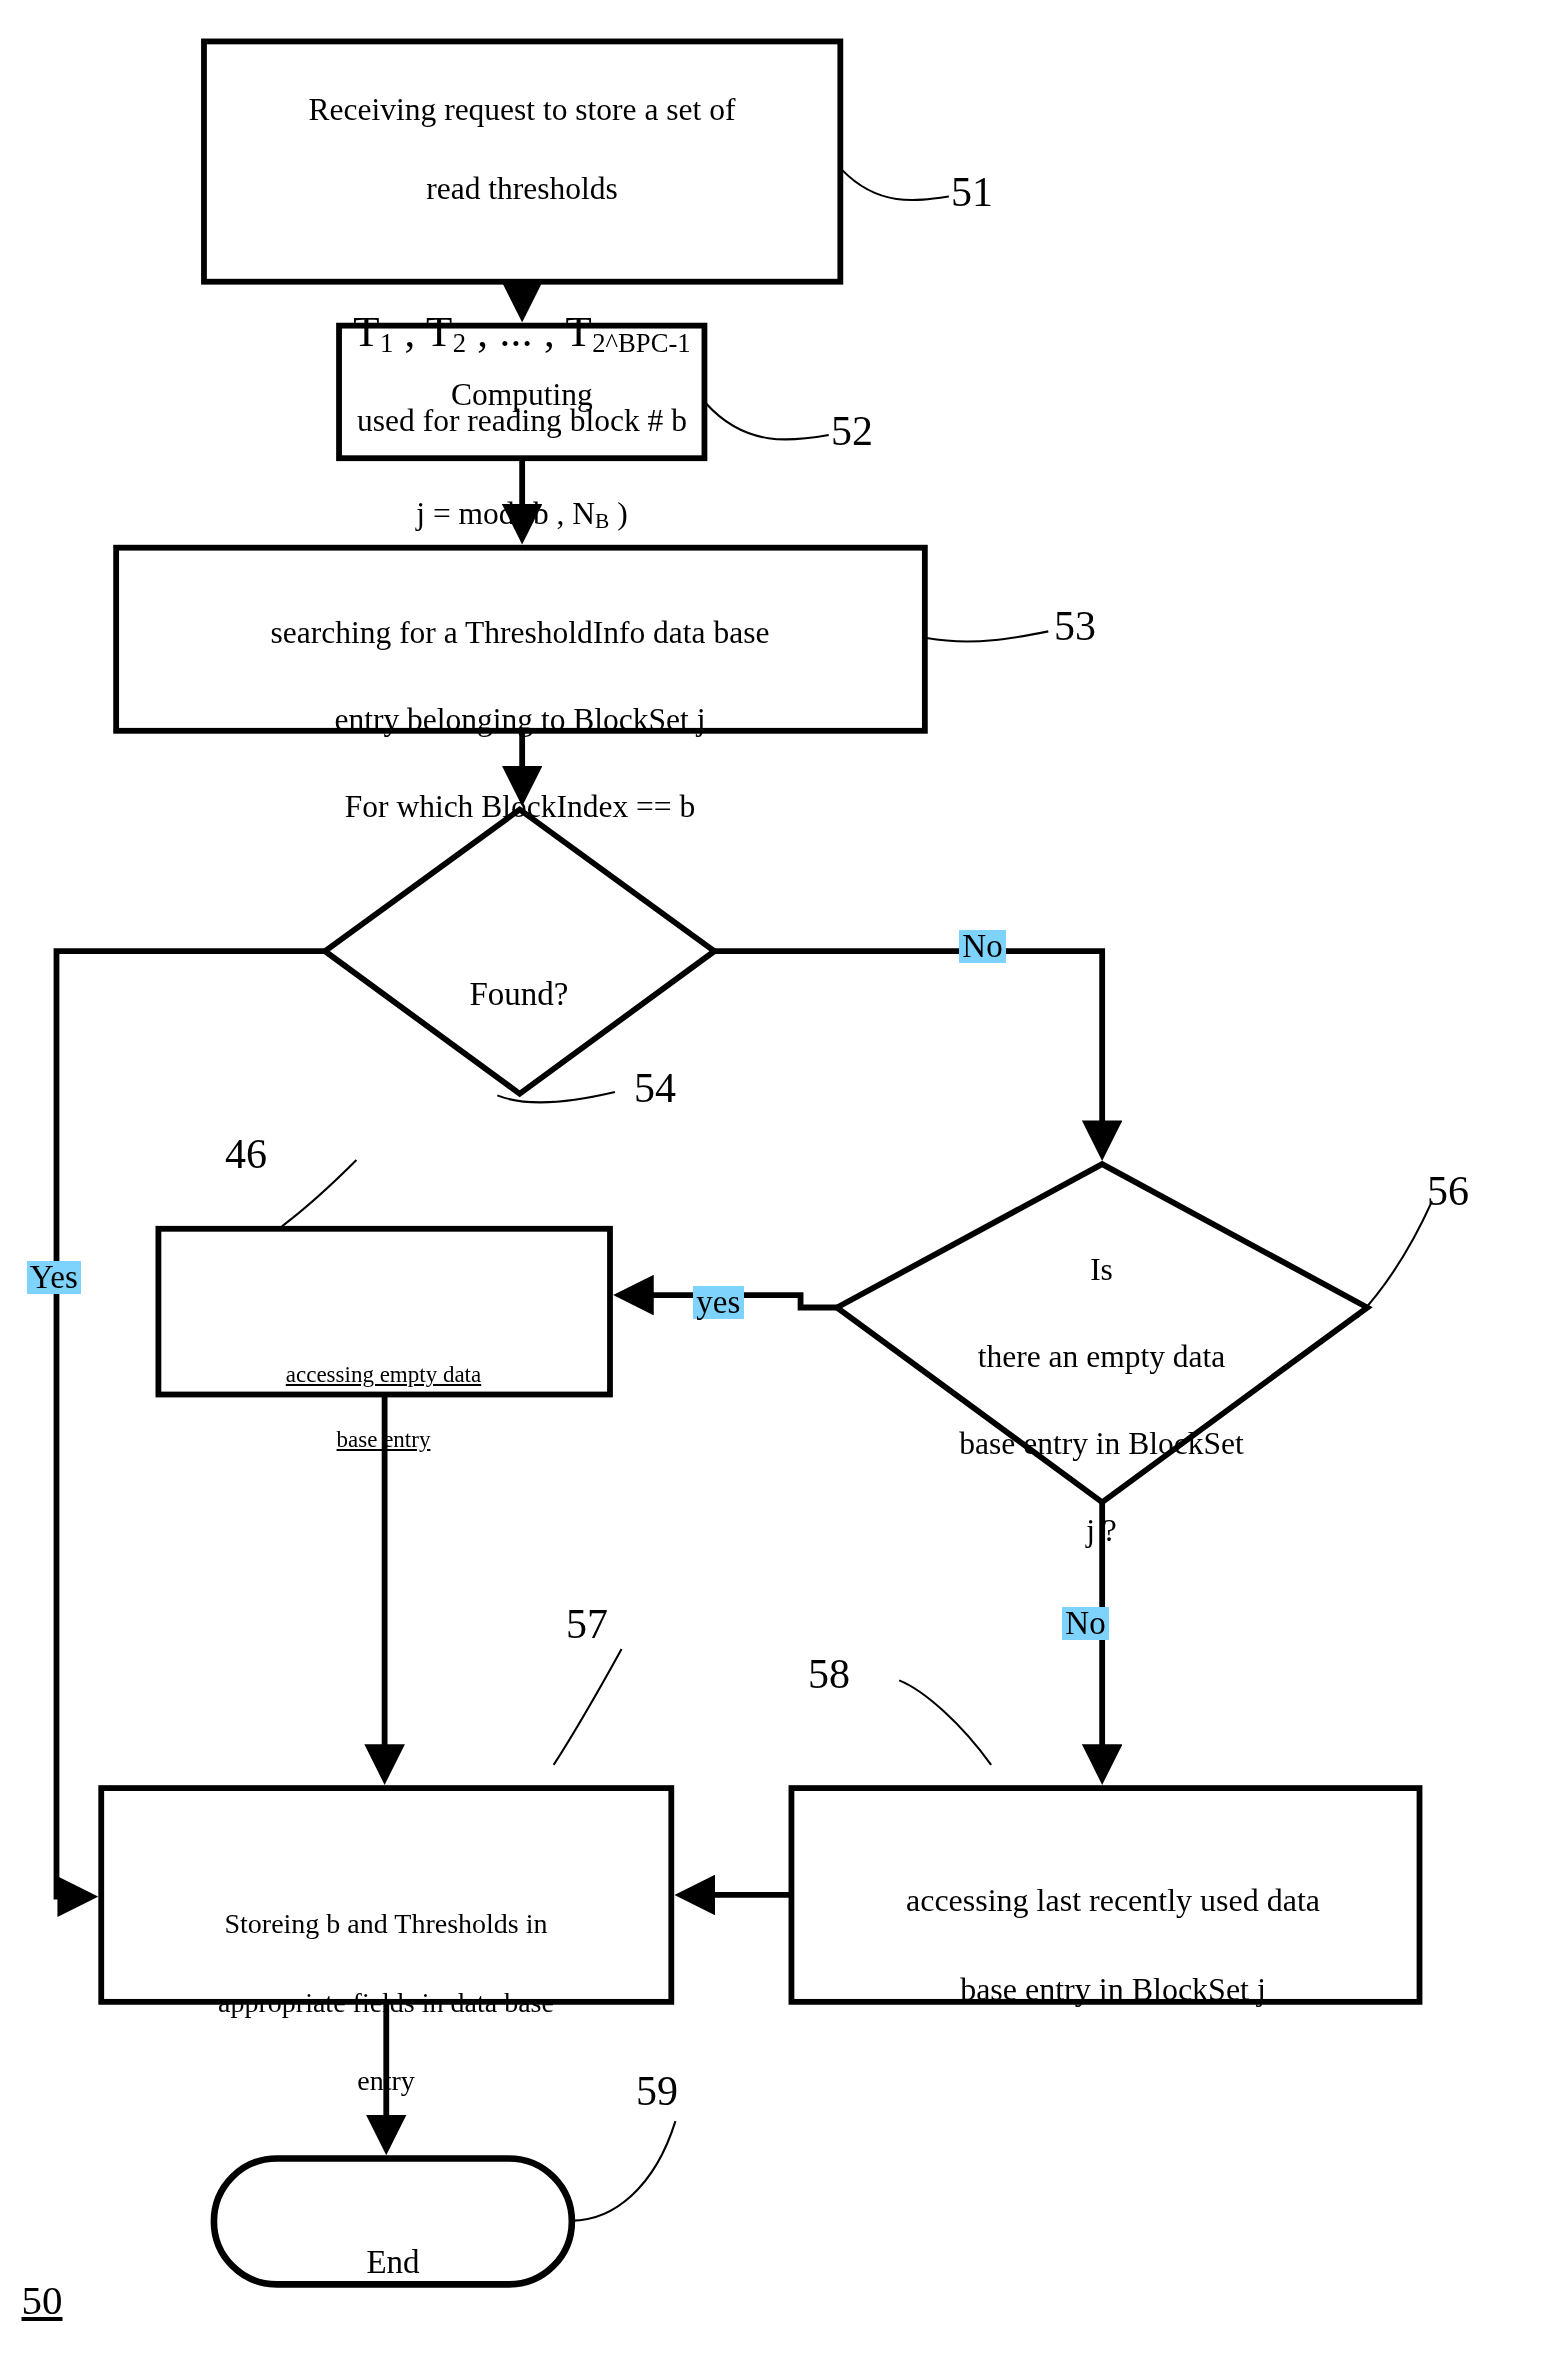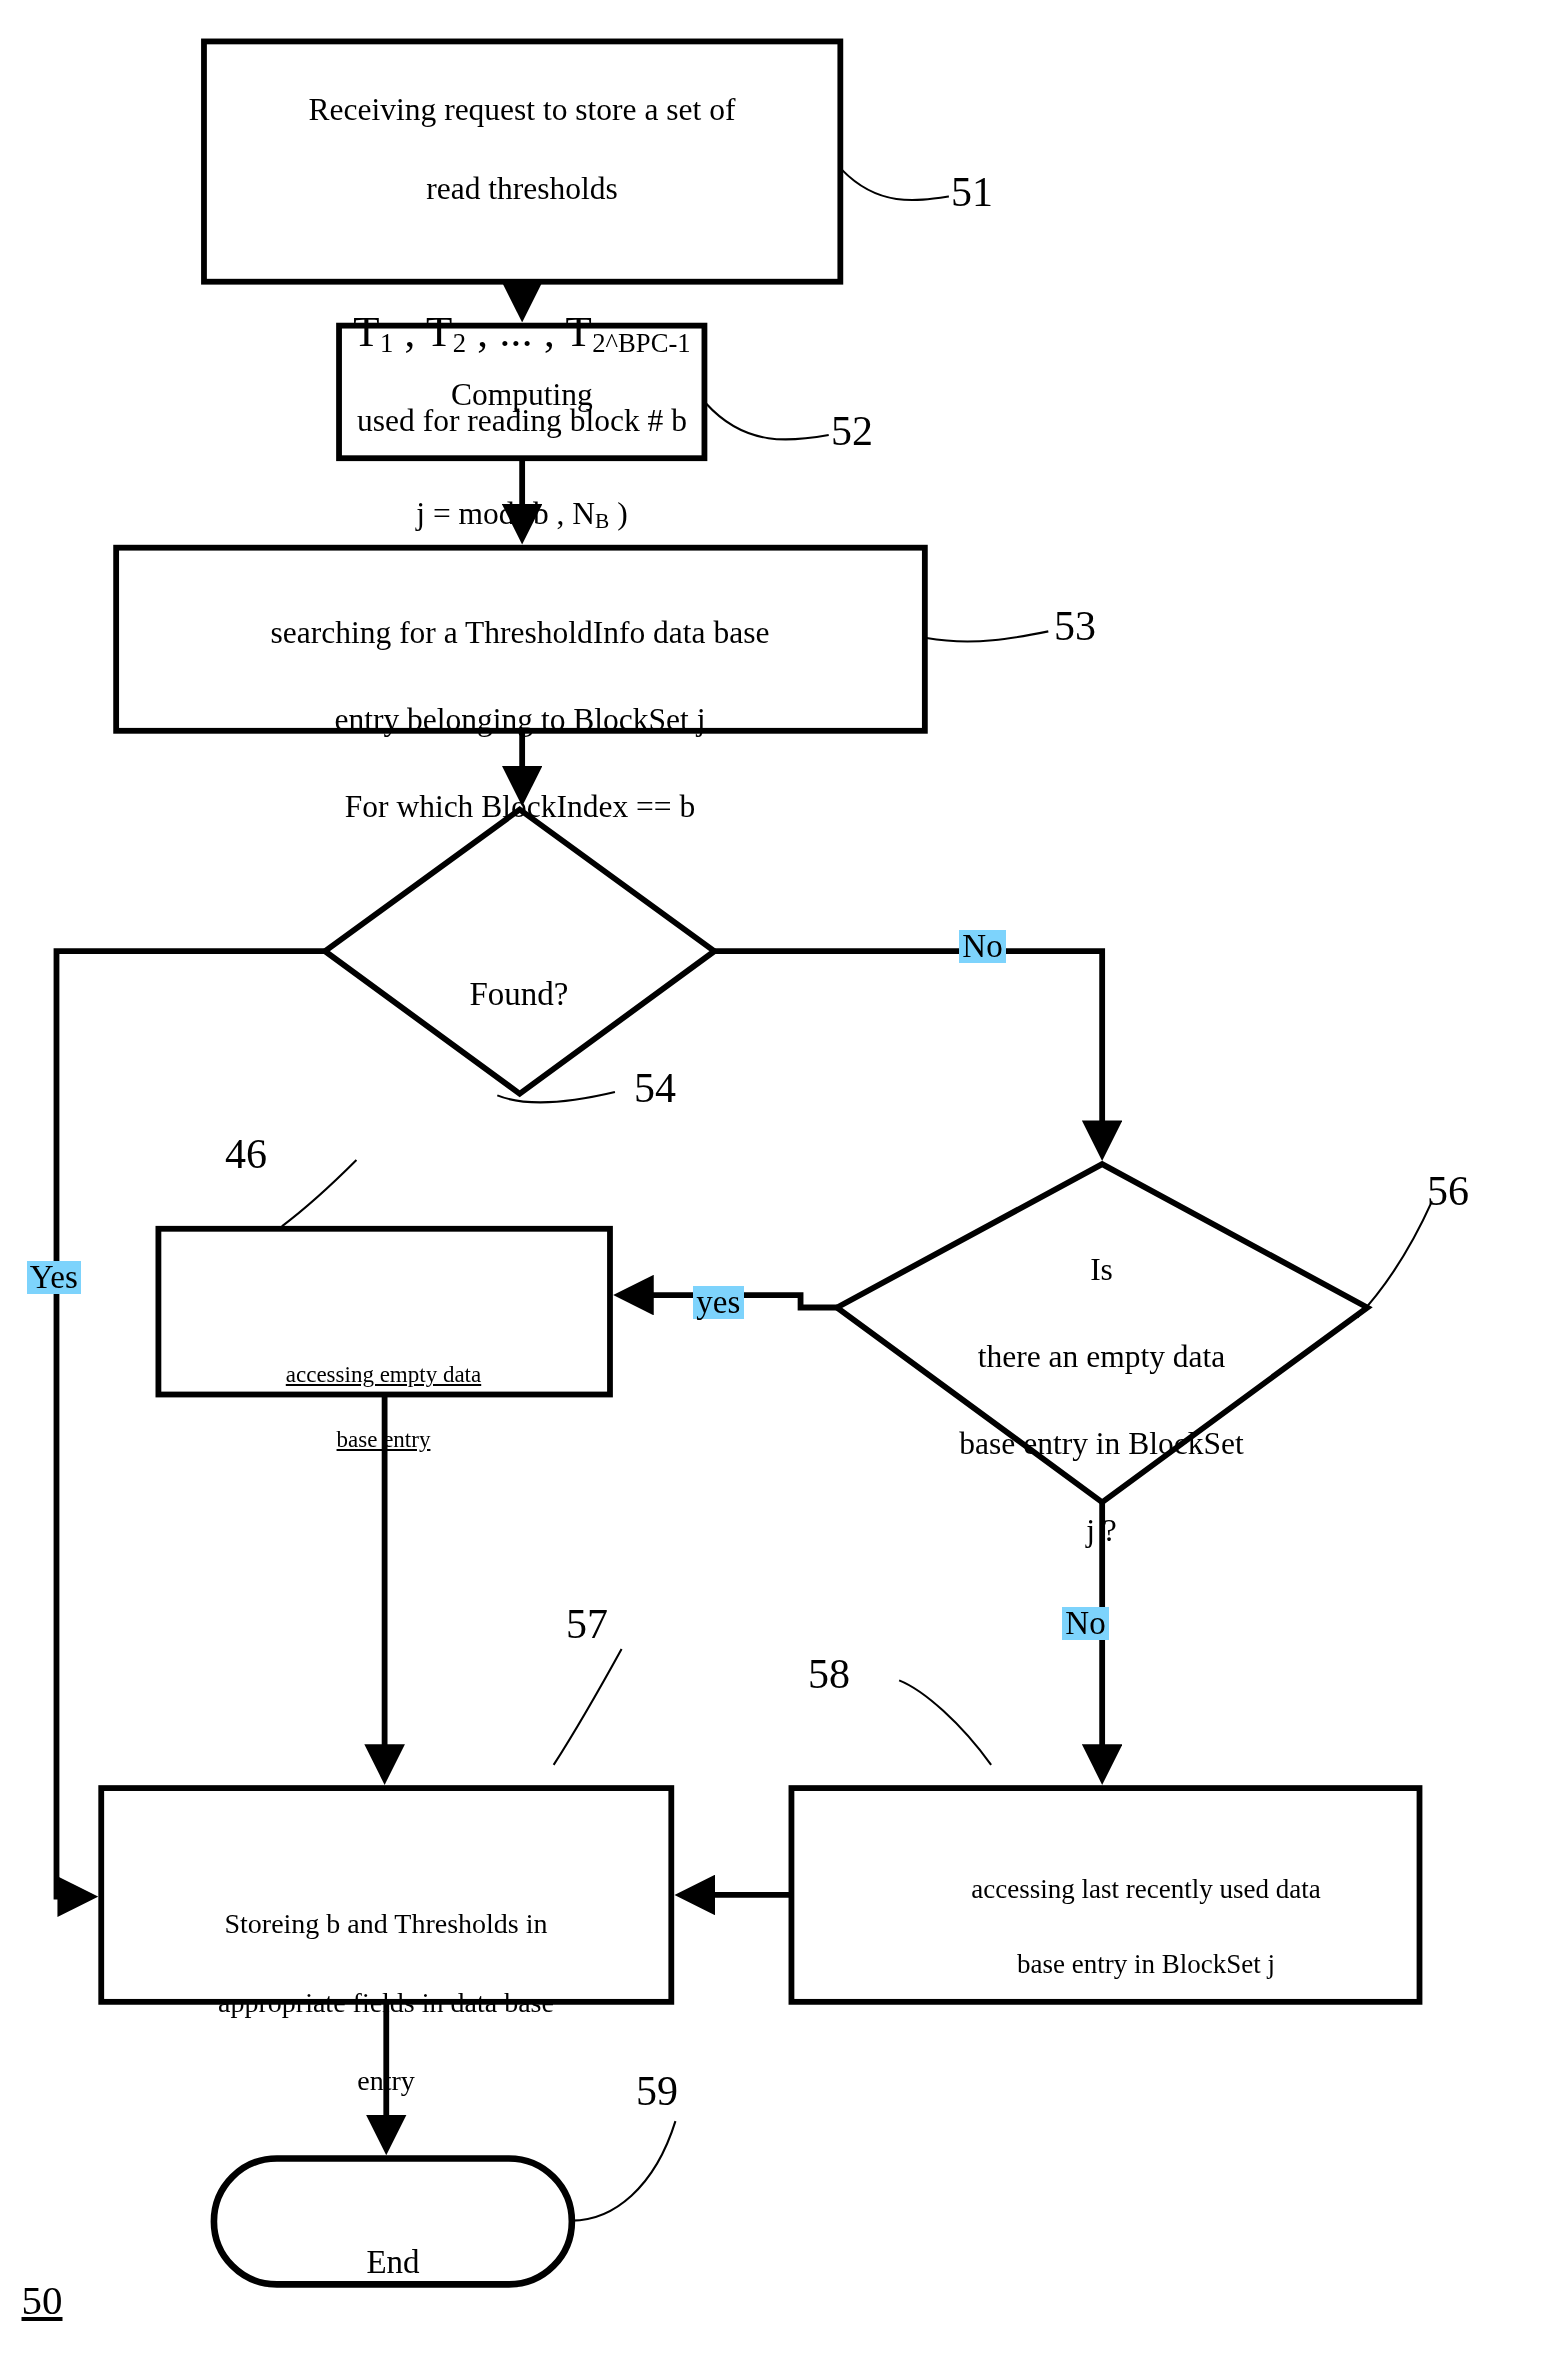--- a/index.html
+++ b/index.html
@@ -170,21 +170,21 @@
     <div>base entry in BlockSet</div>
     <div>j ?</div>
   </div>
 
   <div class="node-text" style="left:105px; top:1865px; width:562px; font-size:28px; line-height:1.4;">
     <div>Storeing b and Thresholds in</div>
     <div>appropriate fields in data base</div>
     <div>entry</div>
   </div>
 
-  <div class="node-text" style="left:828px; top:1833px; width:636px; font-size:27px; line-height:1.4;">
+  <div class="node-text" style="left:795px; top:1833px; width:636px; font-size:32px; line-height:1.4;">
     <div>accessing last recently used data</div>
     <div>base entry in BlockSet j</div>
   </div>
 
   <div class="node-text" style="left:214px; top:2201px; width:358px; font-size:33px;">
     <span>End</span>
   </div>
 
   <div class="edge-label" style="left:959px; top:930px;">
     <span>No</span>

